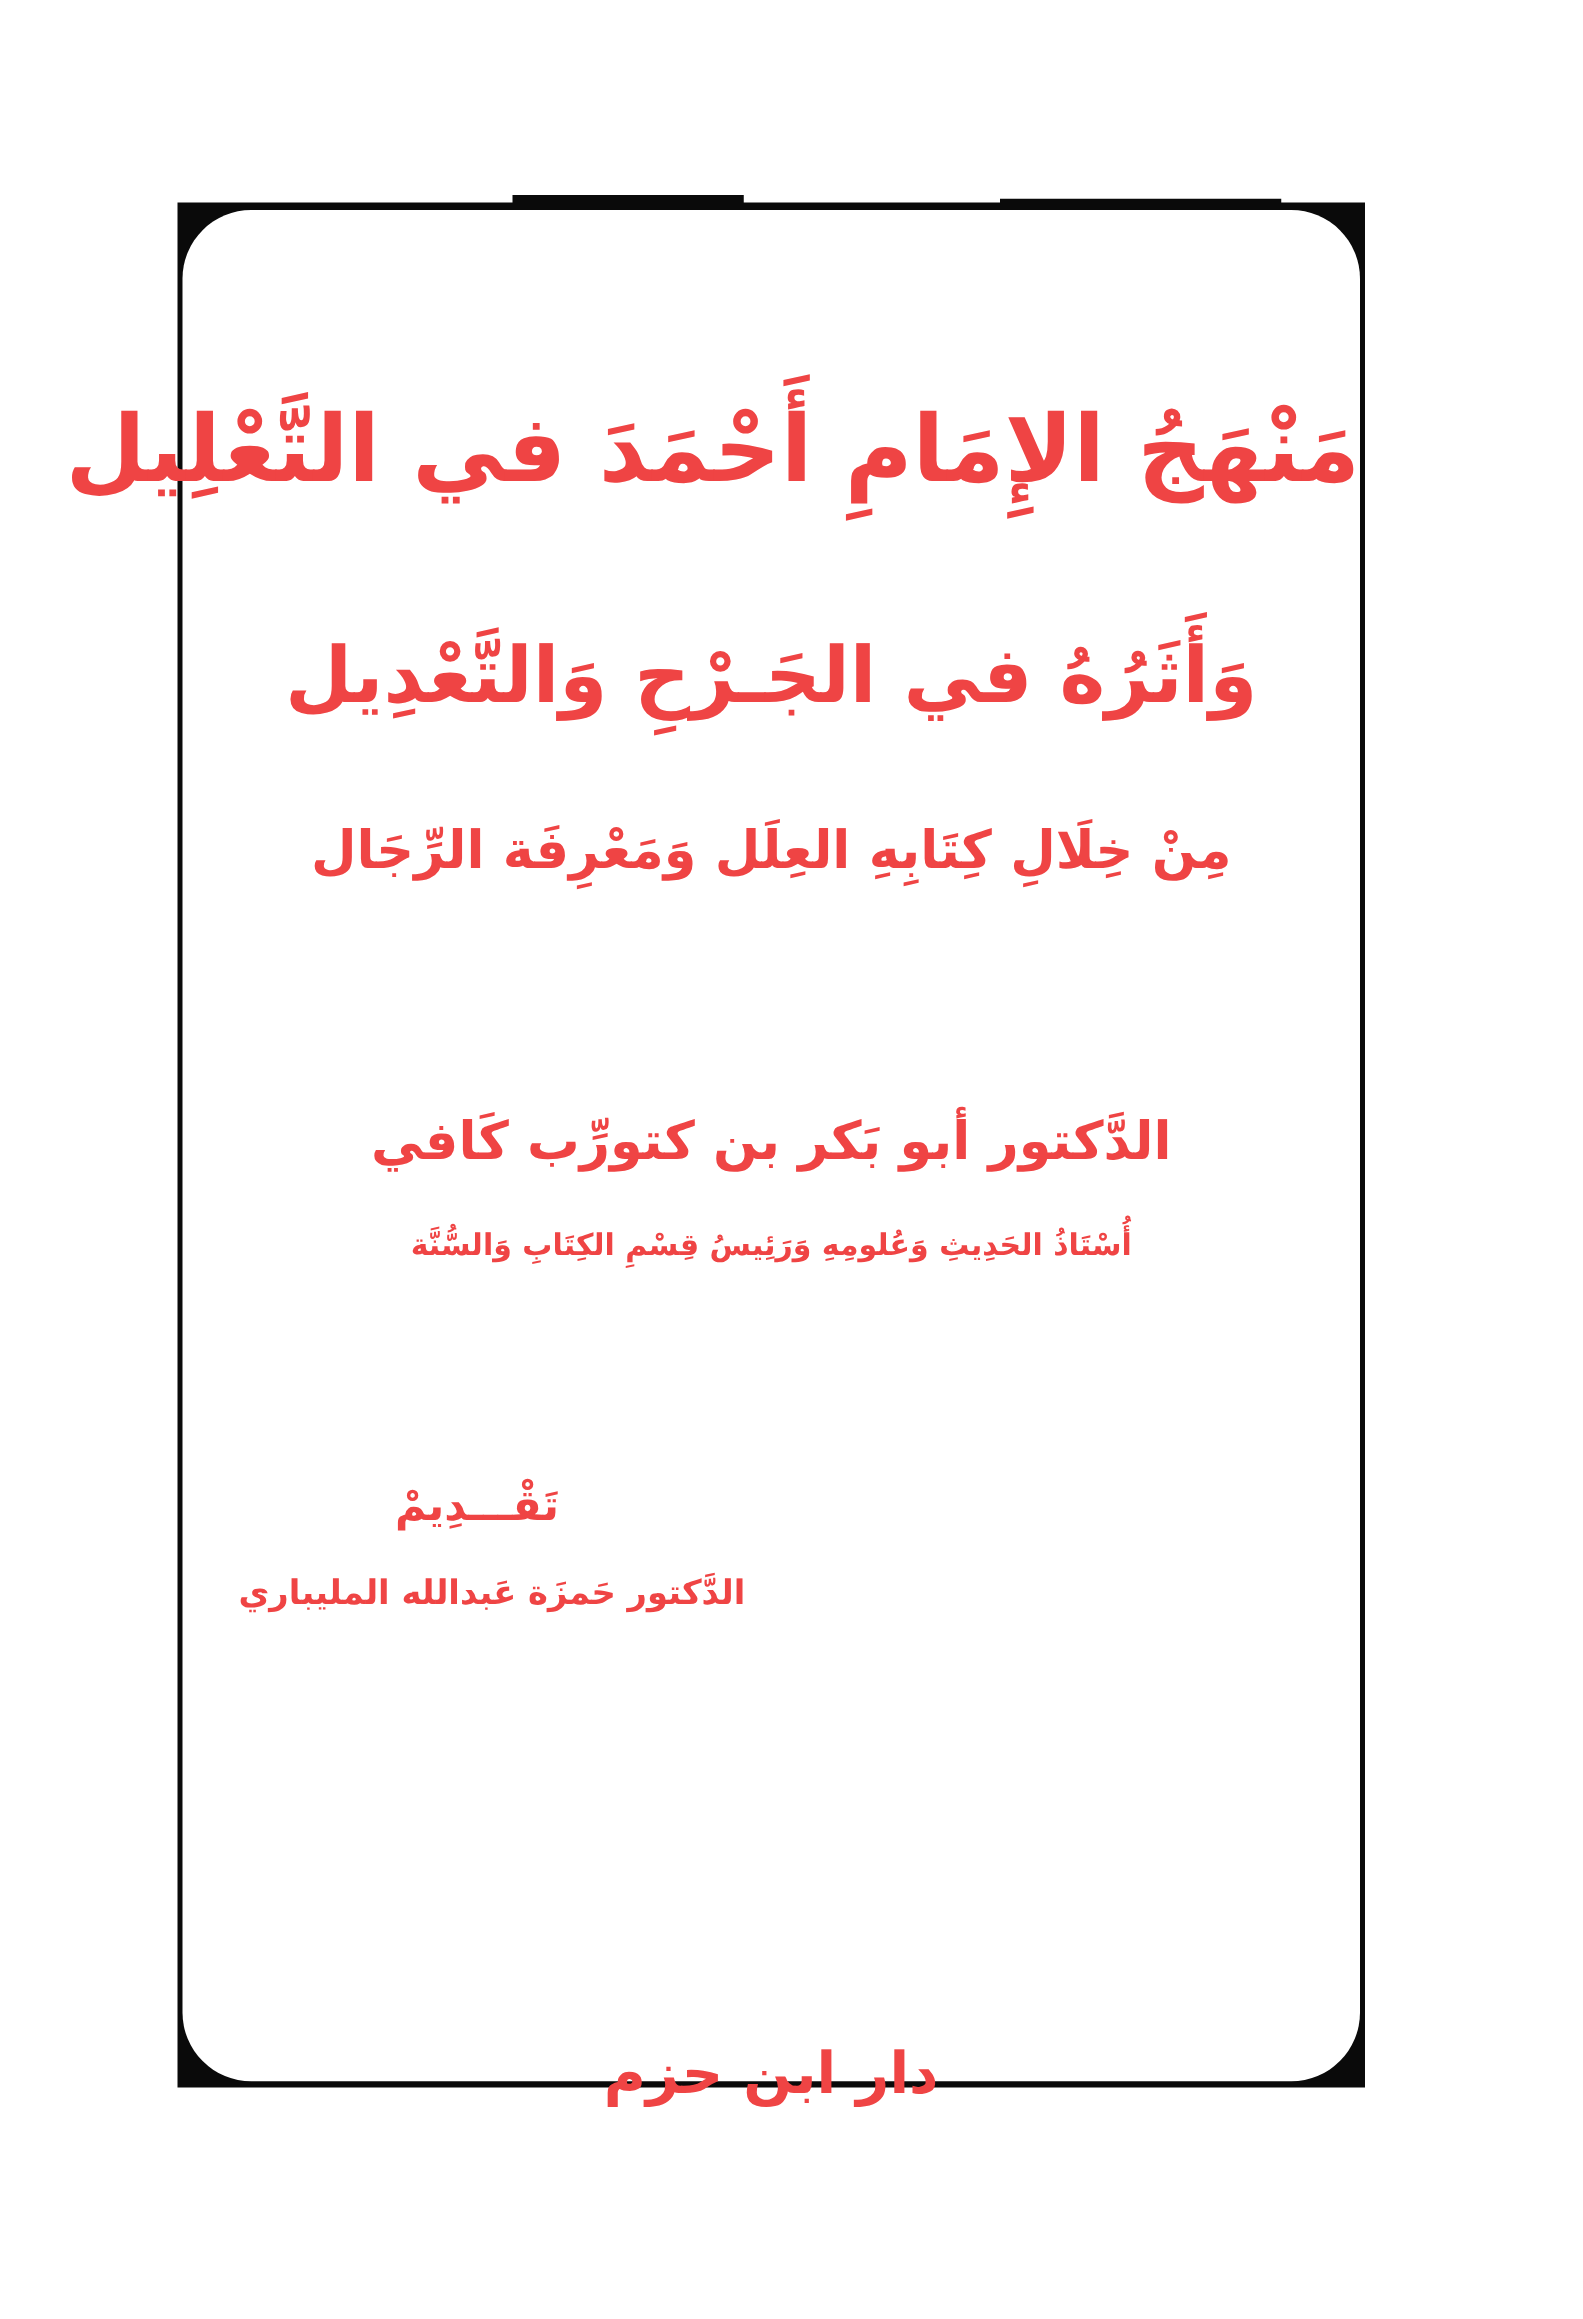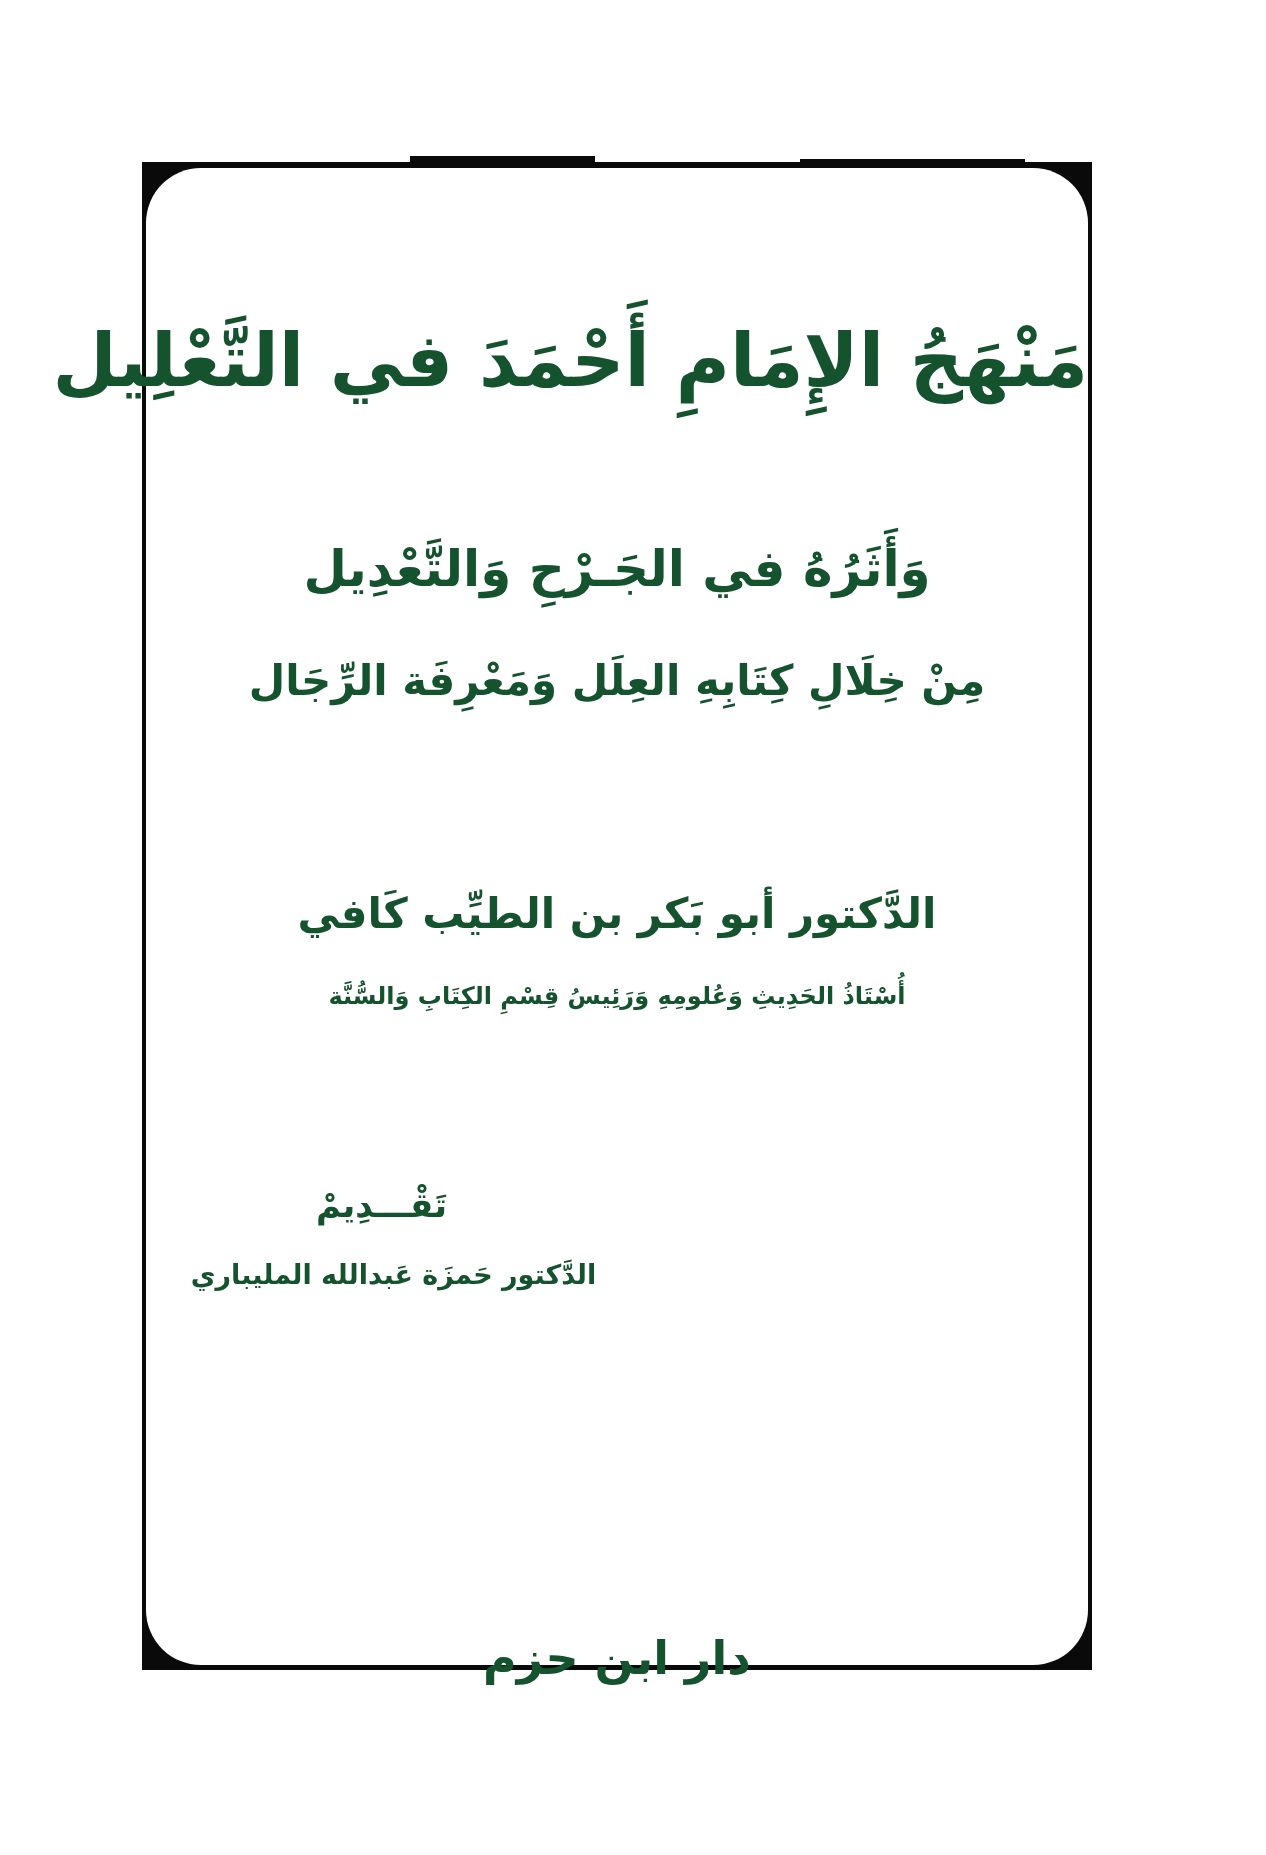--- a/index.html
+++ b/index.html
@@ -7,21 +7,21 @@
     padding: 0;
     background: #ffffff;
   }
   .page {
     position: relative;
     width: 1266px;
     height: 1855px;
     background: #ffffff;
     overflow: hidden;
     font-family: "DejaVu Sans", sans-serif;
-    color: #14532d;
+    color: #ef4444;
     border-radius: 26px;
   }
   
   .frame {
     position: absolute;
     left: 142px;
     top: 162px;
     width: 950px;
     height: 1508px;
     background: #0a0a0a;
@@ -42,21 +42,21 @@
   }
   .line {
     position: absolute;
     width: 100%;
     text-align: center;
     transform: translateY(-50%);
     white-space: nowrap;
     font-weight: bold;
   }
   .title-line-1 { top: 192px;  font-size: 74px; }
-  .title-line-2 { top: 372px;  font-size: 50px; margin-top: 29px; }
+  .title-line-2 { top: 372px;  font-size: 62px; }
   .subtitle     { top: 512px;  font-size: 42px; padding-left: 36px; }
   .author       { top: 745px;  font-size: 42px; }
   .role-1       { top: 828px;  font-size: 24px; padding-left: 12px; }
   .role-2       { top: 889px;  font-size: 24px; }
   .publisher    { top: 1490px; font-size: 46px; letter-spacing: 2px; }
 
   .credit {
     position: absolute;
     top: 1012px;
     width: 50%;
@@ -103,21 +103,21 @@
   <div class="frame">
     <div class="frame-inner">
       <div class="content">
 
         <div class="line title-line-1">مَنْهَجُ الإِمَامِ أَحْمَدَ في التَّعْلِيل</div>
 
         <div class="line title-line-2">وَأَثَرُهُ في الجَـرْحِ وَالتَّعْدِيل</div>
 
         <div class="line subtitle">مِنْ خِلَالِ كِتَابِهِ العِلَل وَمَعْرِفَة الرِّجَال</div>
 
-        <div class="line author">الدَّكتور أبو بَكر بن الطيِّب كَافي</div>
+        <div class="line author">الدَّكتور أبو بَكر بن كتورِّب كَافي</div>
 
         <div class="line role-1">أُسْتَاذُ الحَدِيثِ وَعُلومِهِ وَرَئِيسُ قِسْمِ الكِتَابِ وَالسُّنَّة</div>
 
 
 
         <div class="credit credit-presentation">
           <div class="credit-label">تَقْـــدِيمْ</div>
           <div class="credit-name">الدَّكتور حَمزَة عَبدالله المليباري</div>
         </div>
 

